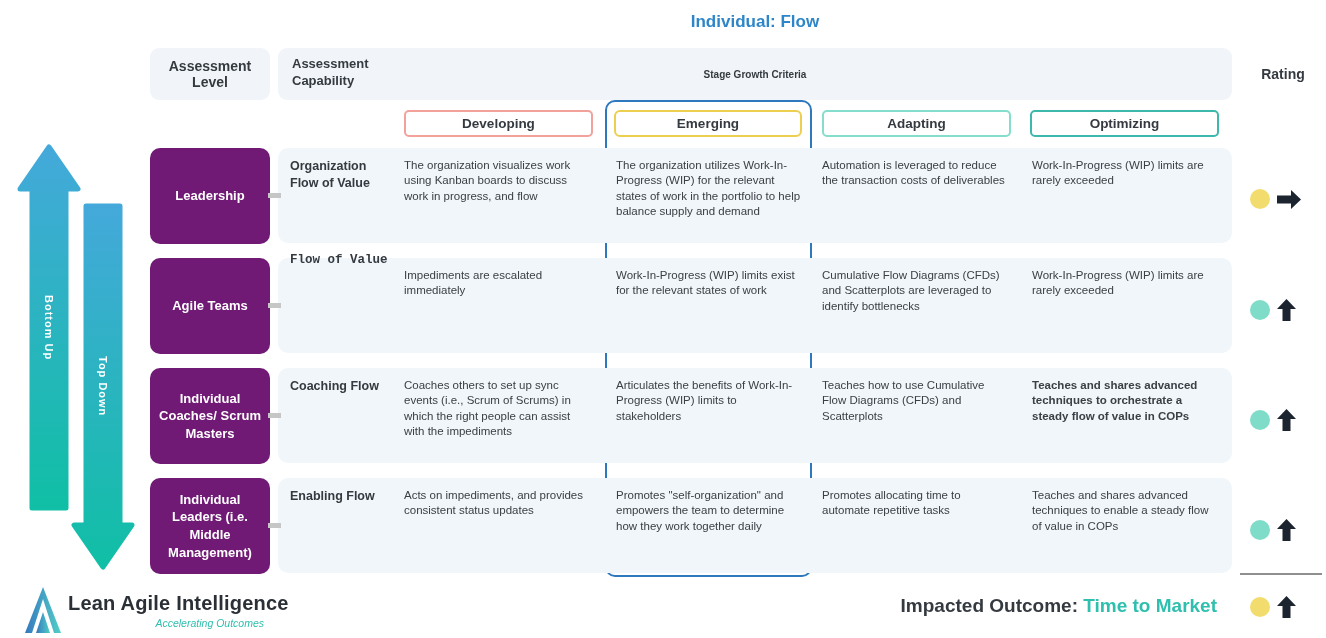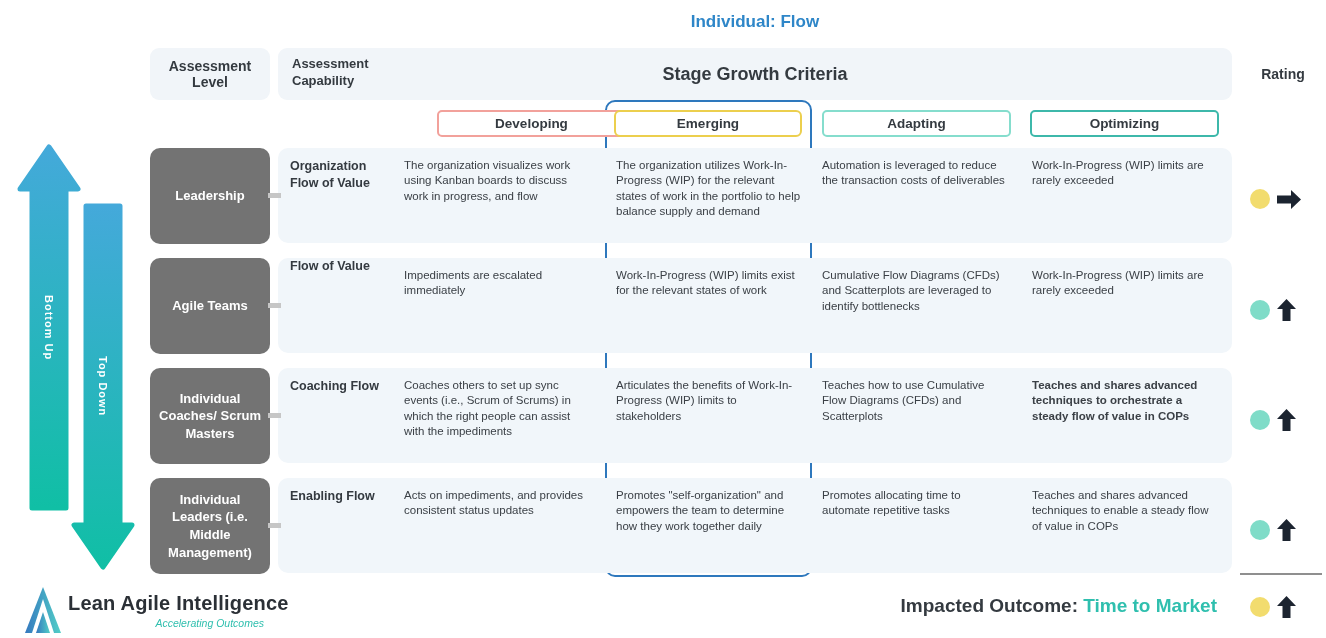--- a/index.html
+++ b/index.html
@@ -11,39 +11,39 @@
   .page-title {
     left:278px; top:12px; width:954px; text-align:center;
     font-size:17px; font-weight:bold;
   }
   .hdr-box { background:#f1f5f9; border-radius:9px; top:48px; height:52px; }
   .hdr-level { left:150px; width:120px; display:flex; align-items:center; justify-content:center;
     text-align:center; font-weight:bold; font-size:14px; }
   .hdr-main { left:278px; width:954px; }
   .hdr-cap { position:absolute; left:14px; top:8px; width:110px; font-weight:bold; font-size:13px; line-height:1.3; }
   .hdr-sgc { position:absolute; left:0; top:0; width:100%; height:100%; display:flex;
-    align-items:center; justify-content:center; font-weight:bold; font-size:18px; }
+    align-items:center; justify-content:center; font-weight:bold; font-size:10px; }
   .hdr-rating { left:1240px; top:48px; width:86px; height:52px; display:flex;
     align-items:center; justify-content:center; font-weight:bold; font-size:14px; }
   .stage-box {
     top:110px; height:27px; background:#ffffff; border:2px solid #ccc; border-radius:5px;
     box-sizing:border-box; display:flex; align-items:center; justify-content:center;
     font-weight:bold; font-size:13.5px;
   }
   .stage-dev { left:404px; width:189px; }
   .stage-eme { left:614px; width:188px;border-radius:6px; }
   .stage-ada { left:822px; width:189px; }
   .stage-opt { left:1030px; width:189px; }
   .emerging-outline {
     left:605px; top:100px; width:207px; height:477px;
     border:2.5px solid #2e78bd; border-radius:10px; box-sizing:border-box; pointer-events:none;
   }
   .row-bg { left:278px; width:954px; height:95px; background:#f1f6fa; border-radius:10px; }
   .level-box {
-    left:150px; width:120px; height:96px; background:#737373; border-radius:10px;
+    left:150px; width:120px; height:96px; background:#701a75; border-radius:10px;
     color:#ffffff; font-weight:bold; font-size:13px; line-height:1.35;
     display:flex; align-items:center; justify-content:center; text-align:center;
     padding:0 8px; box-sizing:border-box;
   }
   .connector { left:268px; width:13px; height:5px; background:#c6c6c6; }
   .cap-cell { left:290px; width:104px; font-weight:bold; font-size:12.5px; line-height:1.35; }
   .txt-cell { font-size:11.5px; line-height:1.34; color:#3b4046; }
   .cell-dev { left:404px; width:186px; }
   .cell-eme { left:616px; width:186px; }
   .cell-ada { left:822px; width:188px; }
@@ -70,21 +70,21 @@
 
   <div class="abs hdr-box hdr-level">Assessment Level</div>
   <div class="abs hdr-box hdr-main">
     <div class="hdr-cap">Assessment Capability</div>
     <div class="hdr-sgc">Stage Growth Criteria</div>
   </div>
   <div class="abs hdr-rating">Rating</div>
 
   <div class="abs emerging-outline" style="border-color: rgb(46, 120, 189);"></div>
 
-  <div class="abs stage-box stage-dev" style="border-color: rgb(242, 161, 155); margin-left: 33px;">Developing</div>
+  <div class="abs stage-box stage-dev" style="border-color: rgb(242, 161, 155);">Developing</div>
   <div class="abs stage-box stage-eme" style="border-color: rgb(236, 207, 78);">Emerging</div>
   <div class="abs stage-box stage-ada" style="border-color: rgb(133, 221, 205);">Adapting</div>
   <div class="abs stage-box stage-opt" style="border-color: rgb(61, 184, 170);">Optimizing</div>
 
   <svg class="abs" style="left:16px; top:144px;" width="66" height="368" viewBox="0 0 66 368">
     <defs>
       <linearGradient id="gArrow" x1="0" y1="0" x2="0" y2="1">
         <stop offset="0" stop-color="#44a9da"></stop>
           <stop offset="1" stop-color="#10bfa5"></stop>
       </linearGradient>
@@ -111,21 +111,21 @@
     <div class="arrow-glyph">
         <svg width="24" height="19" viewBox="0 0 24 19">
           <path d="M24 9.5 L14 0 L14 5.5 L0 5.5 L0 13.5 L14 13.5 L14 19 Z" fill="#1c2430"></path>
         </svg>
       </div>
   </div>
 
   <div class="abs row-bg" style="top:258px;"></div>
   <div class="abs level-box" style="top:258px;">Agile Teams</div>
   <div class="abs connector" style="top:303px;"></div>
-  <div class="abs cap-cell" style="top:258px;">Flow of Value</div>
+  <div class="abs cap-cell" style="top:252px;font-family:Liberation Mono, monospace;">Flow of Value</div>
   <div class="abs txt-cell cell-dev" style="top:268px;">Impediments are escalated immediately</div>
   <div class="abs txt-cell cell-eme" style="top:268px;">Work-In-Progress (WIP) limits exist for the relevant states of work</div>
   <div class="abs txt-cell cell-ada" style="top:268px;">Cumulative Flow Diagrams (CFDs) and Scatterplots are leveraged to identify bottlenecks</div>
   <div class="abs txt-cell cell-opt" style="top:268px;">Work-In-Progress (WIP) limits are rarely exceeded</div>
   <div class="abs rating-cell" style="top:299px;">
     <div class="dot" style="background-color: rgb(127, 220, 200);"></div>
     <div class="arrow-glyph">
         <svg width="19" height="22" viewBox="0 0 19 22">
           <path d="M9.5 0 L19 10 L13.5 10 L13.5 22 L5.5 22 L5.5 10 L0 10 Z" fill="#1c2430"></path>
         </svg>

